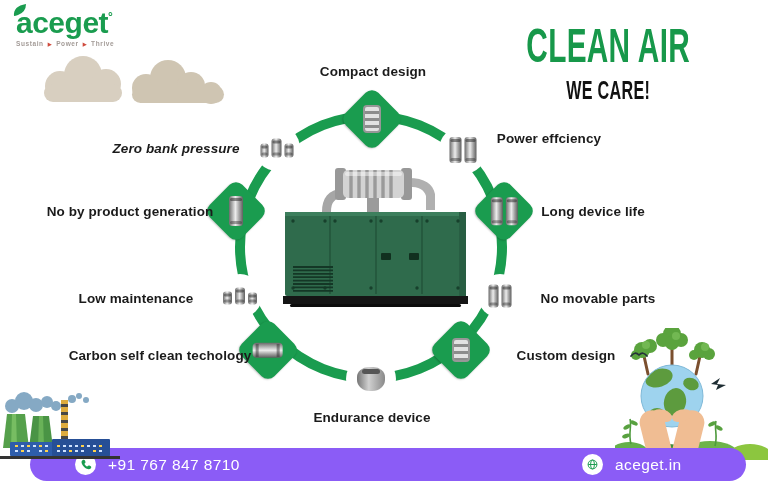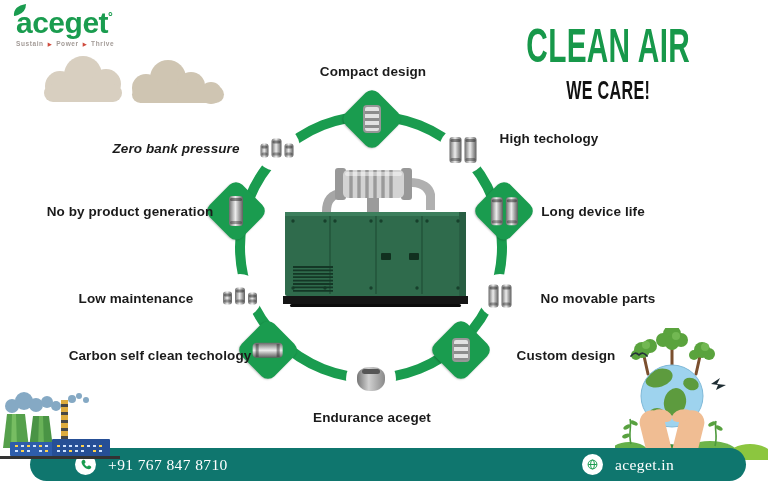--- a/index.html
+++ b/index.html
@@ -47,22 +47,22 @@
   .pot{background:linear-gradient(90deg,#757575,#d0d0d0 42%,#898989);
        border-radius:42% 42% 46% 46%;position:relative;}
   .pot::before{content:"";position:absolute;top:2px;left:5px;right:5px;height:5px;background:#565656;border-radius:3px;}
 
   .genset{position:absolute;left:283px;top:167px;z-index:2;}
   .clouds{position:absolute;left:28px;top:48px;z-index:1;}
   .factory{position:absolute;left:0;top:392px;z-index:7;}
   .hands{position:absolute;left:615px;top:328px;z-index:5;}
 
   
-  .bar{position:absolute;left:30px;top:448px;width:716px;height:33px;background:#0f766e;
-       border-radius:17px;z-index:6;font-family:Liberation Serif, serif;}
+  .bar{position:absolute;left:30px;top:448px;width:716px;height:33px;background:#8b5cf6;
+       border-radius:17px;z-index:6;}
   .contact{position:absolute;top:0;height:33px;display:flex;align-items:center;gap:12px;}
   .cicon{width:21px;height:21px;border-radius:50%;background:#fff;display:flex;align-items:center;justify-content:center;flex:0 0 auto;}
   .ctext{color:#fff;font-size:15.5px;font-weight:400;letter-spacing:.4px;white-space:nowrap;}
 </style>
 </head>
 <body>
 
 <div class="canvas">
 
   <div class="logo">
@@ -155,25 +155,25 @@
   </div>
   <div class="machine" style="left:500px;top:296px;">
     <div class="cyl" style="width:10px;height:23px;"></div>
       <div class="cyl" style="width:10px;height:23px;"></div>
   </div>
   <div class="machine" style="left:371px;top:379px;">
     <div class="pot" style="width:28px;height:24px;"></div>
   </div>
 
   <div class="feat" style="left:373px;top:71px;">Compact design</div>
-  <div class="feat" style="left:549px;top:138px;">High techology</div>
+  <div class="feat" style="left:549px;top:138px;">Power effciency</div>
   <div class="feat" style="left:593px;top:211px;">Long device life</div>
   <div class="feat" style="left:598px;top:298px;">No movable parts</div>
   <div class="feat" style="left:566px;top:355px;">Custom design</div>
-  <div class="feat" style="left:372px;top:417px;">Endurance aceget</div>
+  <div class="feat" style="left:372px;top:417px;">Endurance device</div>
   <div class="feat" style="left:160px;top:355px;">Carbon self clean techology</div>
   <div class="feat" style="left:136px;top:298px;">Low maintenance</div>
   <div class="feat" style="left:130px;top:211px;">No by product generation</div>
   <div class="feat" style="left:176px;top:148px;font-style:italic;">Zero bank pressure</div>
 
   <svg class="genset" width="185" height="142" viewBox="0 0 185 142">
     <rect x="84" y="28" width="12" height="18" fill="#9b9b9b"></rect>
     <path d="M60,21 C45,23 39,31 39,45 L48,45 C48,35 52,31 61,30 Z" fill="#a6a6a6"></path>
     <path d="M122,11 C140,10 150,16 152,27 L152,43 L143,43 L143,29 C141,22 134,19 122,20 Z" fill="#b0b0b0"></path>
     <rect x="52" y="1" width="11" height="32" rx="3" fill="#989898"></rect>

